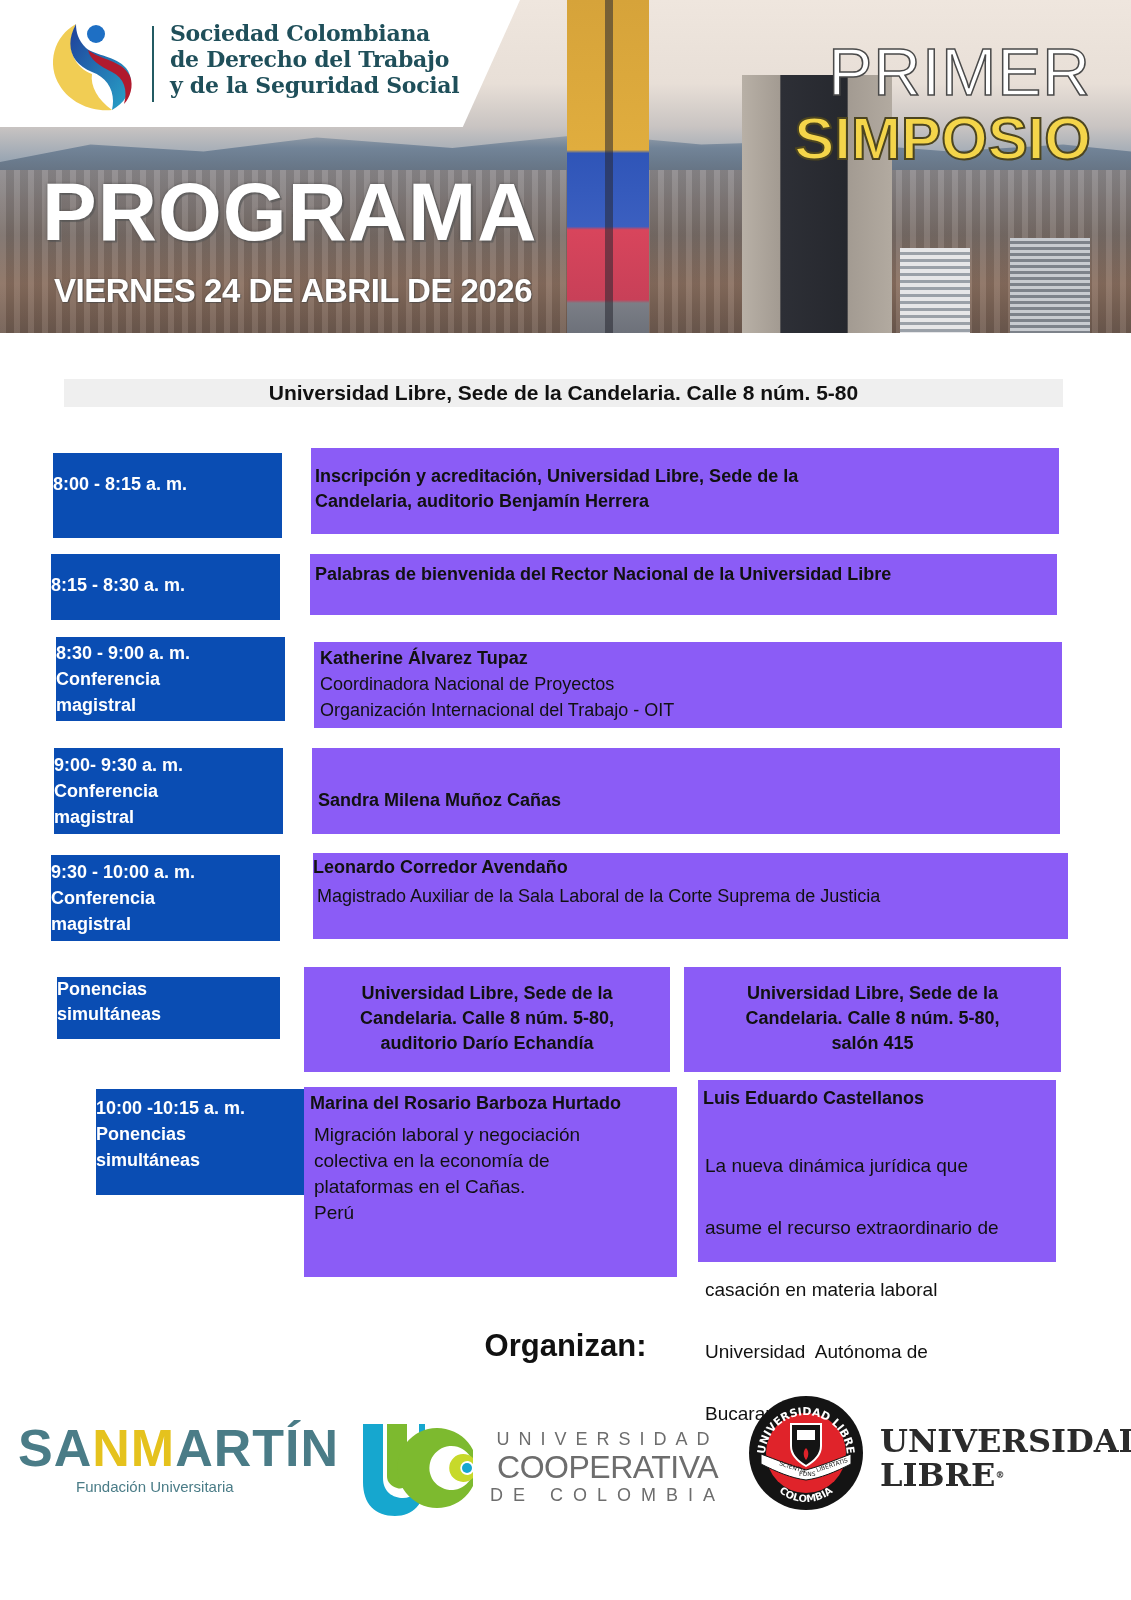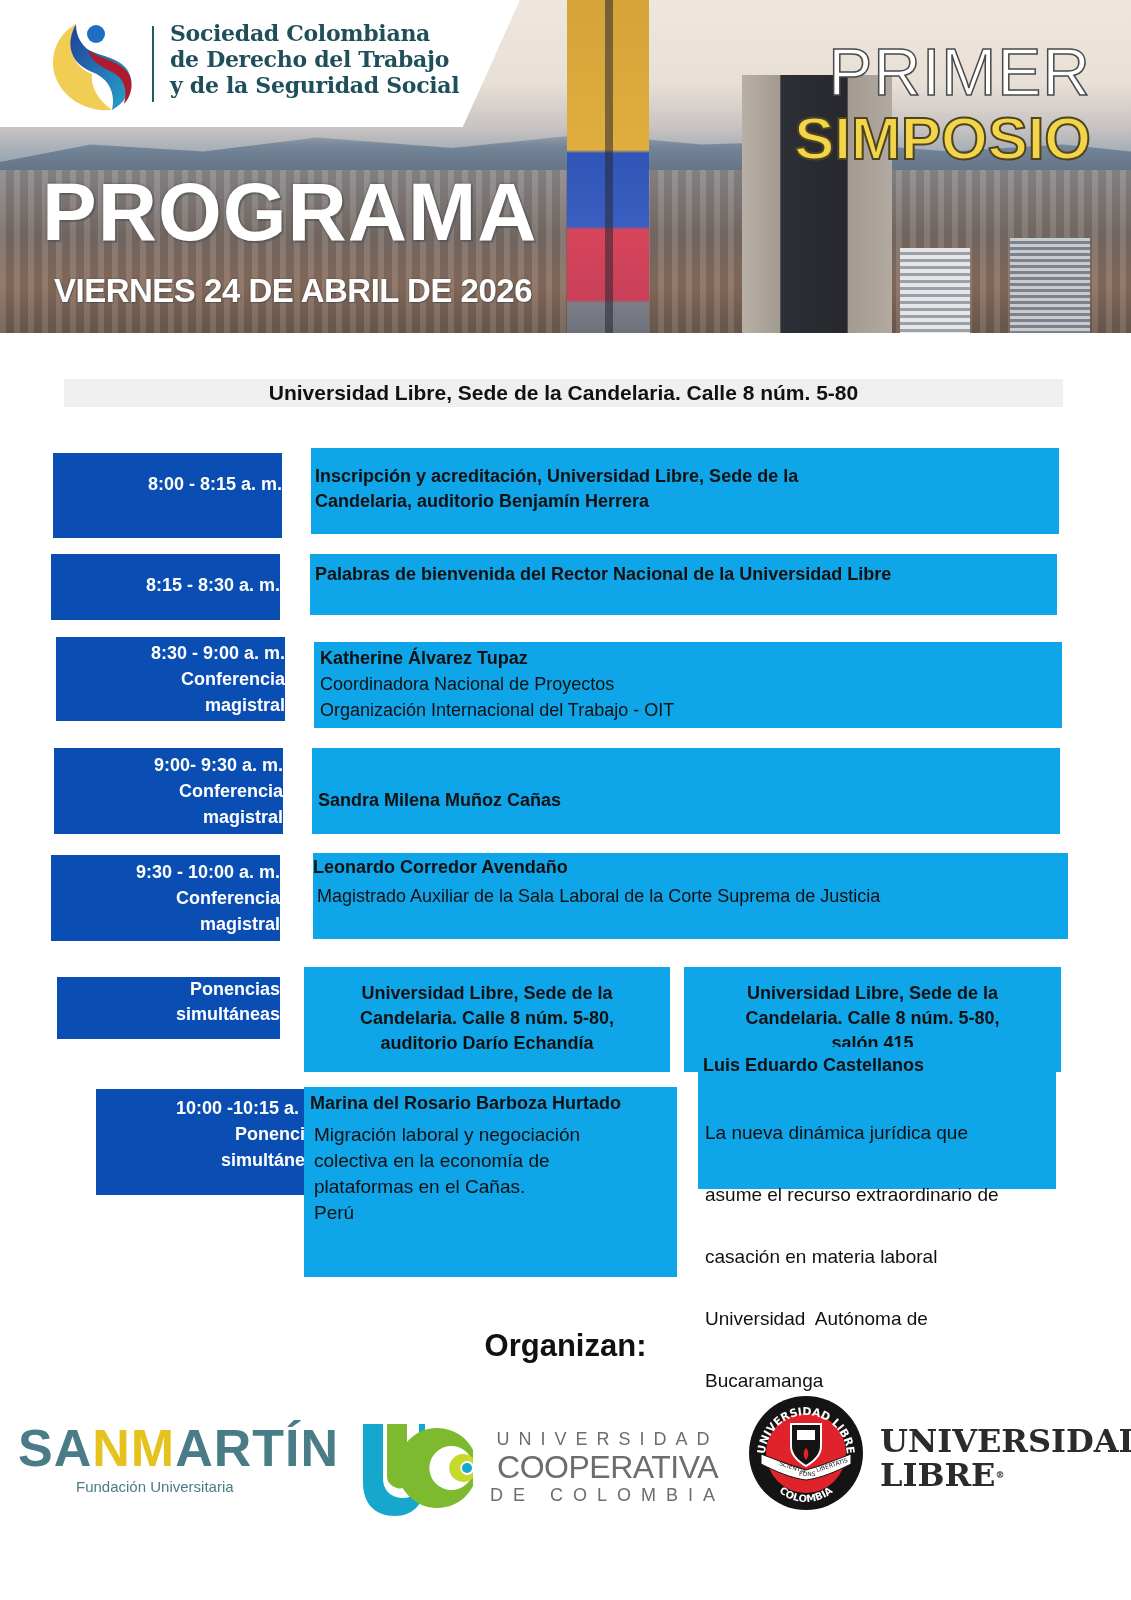--- a/index.html
+++ b/index.html
@@ -42,22 +42,22 @@
     font-size: 60px; color: #f4d54a; letter-spacing: 0px; -webkit-text-stroke: 2px #4c4520; }
 
   
   .venue { position: absolute; left: 64px; top: 379px; width: 999px; height: 28px; background: #efefef;
     display: flex; align-items: center; justify-content: center;
     font-family: "Liberation Sans", sans-serif; font-weight: bold; font-size: 21px; color: #111; }
 
   
   .time-box { position: absolute; background: #0a4db3; color: #ffffff; text-align: center;
     font-family: "Liberation Sans", sans-serif; font-weight: bold; font-size: 18px; line-height: 26px;
-    display: flex; flex-direction: column; align-items: flex-end; }
-  .desc-box { position: absolute; background: #0ea5e9; font-family: "Liberation Sans", sans-serif; color: #111; }
+    display: flex; flex-direction: column; align-items: flex-start; }
+  .desc-box { position: absolute; background: #8b5cf6; font-family: "Liberation Sans", sans-serif; color: #111; }
   .desc-title { font-weight: bold; font-size: 18px; line-height: 25px; }
   .desc-line { font-size: 18px; line-height: 26px; }
   .desc-body { font-size: 19px; line-height: 26px; }
   .center { text-align: center; }
 
   
   .organizan { position: absolute; left: 0; width: 1131px; top: 1328px; text-align: center;
     font-family: "Liberation Sans", sans-serif; font-weight: bold; font-size: 31px; color: #111; }
 
   .sanmartin { position: absolute; left: 18px; top: 1420px; width: 320px; height: 90px; }
@@ -184,21 +184,21 @@
 </div>
 <div class="desc-box" style="left:304px;top:1087px;width:373px;height:190px;padding:4px 0 0 6px;">
   <div class="desc-title">Marina del Rosario Barboza Hurtado</div>
   <div style="padding-left:4px;margin-top:6px;">
     <div class="desc-body">Migración laboral y negociación</div>
     <div class="desc-body">colectiva en la economía de</div>
     <div class="desc-body">plataformas en el Cañas.</div>
     <div class="desc-body">Perú</div>
   </div>
 </div>
-<div class="desc-box" style="left:698px;top:1047px;width:358px;height:142px;padding:6px 0 0 5px;">
+<div class="desc-box" style="left:698px;top:1080px;width:358px;height:182px;padding:6px 0 0 5px;">
   <div class="desc-title">Luis Eduardo Castellanos</div>
   <div style="padding-left:2px;margin-top:6px;white-space:pre;">
     <div class="desc-body">La nueva dinámica jurídica que</div>
     <div class="desc-body">asume el recurso extraordinario de</div>
     <div class="desc-body">casación en materia laboral</div>
     <div class="desc-body">Universidad  Autónoma de</div>
     <div class="desc-body">Bucaramanga</div>
   </div>
 </div>
 

